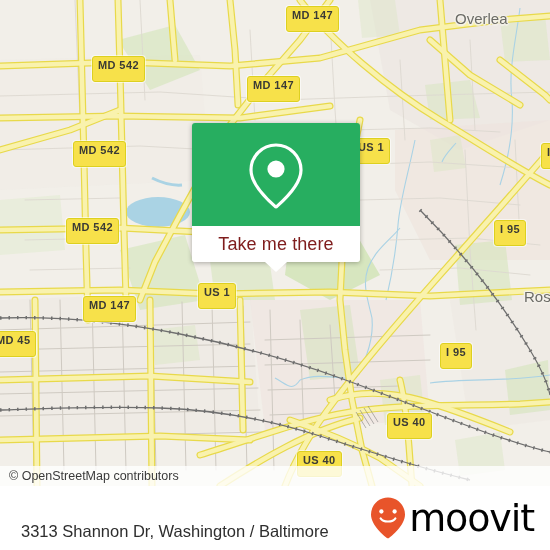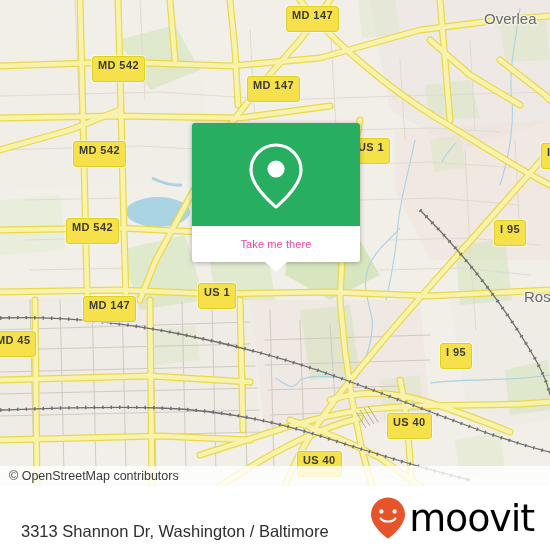--- a/index.html
+++ b/index.html
@@ -78,22 +78,22 @@
   #callout-bottom {
     height: 36px;
     background: #ffffff;
     border-radius: 0 0 3px 3px;
     display: flex;
     align-items: center;
     justify-content: center;
     position: relative;
   }
   #callout-label {
-    font-size: 11px;
-    color: #ec4899;
+    font-size: 18px;
+    color: #7f1d1d;
     font-family: "Liberation Sans", sans-serif;
     letter-spacing: .1px;
   }
   #callout-tail {
     position: absolute;
     left: 50%;
     bottom: -10px;
     margin-left: -11px;
     width: 0; height: 0;
     border-left: 11px solid transparent;
@@ -353,21 +353,21 @@
         <div class="shield" style="left: 198px; top: 283px;">US 1</div>
         <div class="shield" style="left: 83px; top: 296px;">MD 147</div>
         <div class="shield" style="left: -10px; top: 331px;">MD 45</div>
         <div class="shield" style="left: 440px; top: 343px;">I 95</div>
         <div class="shield" style="left: 387px; top: 413px;">US 40</div>
         <div class="shield" style="left: 297px; top: 451px;">US 40</div>
         <div class="shield" style="left: 216px; top: 470px; margin-top: 36px;">40</div>
       </div>
 
     <div id="places">
-        <div class="place" style="left: 455px; top: 10px; margin-left: 29px;">Overlea</div>
+        <div class="place" style="left: 455px; top: 10px;">Overlea</div>
         <div class="place" style="left: 524px; top: 288px;">Rose</div>
       </div>
 
     <div id="callout">
       <div id="callout-top" style="background: rgb(39, 174, 96);">
         <svg width="62" height="70" viewBox="0 0 62 70">
           <path d="M31 5 C17.2 5 6 16.2 6 30 C6 44.5 24 61 30.1 66.4 C30.6 66.9 31.4 66.9 31.9 66.4 C38 61 56 44.5 56 30 C56 16.2 44.8 5 31 5 Z" fill="none" stroke="#ffffff" stroke-width="3.2"></path>
           <circle cx="31" cy="29" r="8.6" fill="#ffffff"></circle>
         </svg>
       </div>

